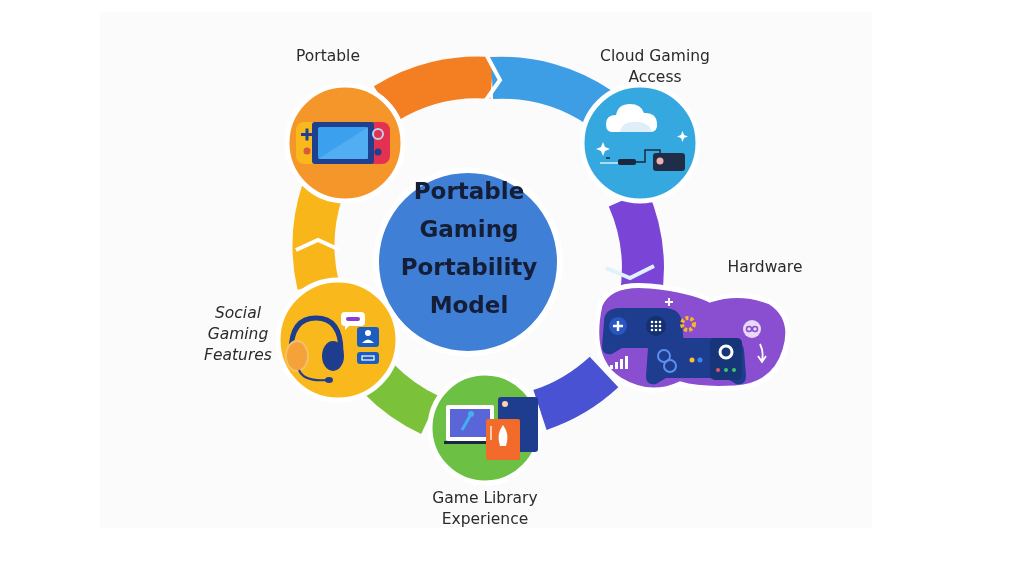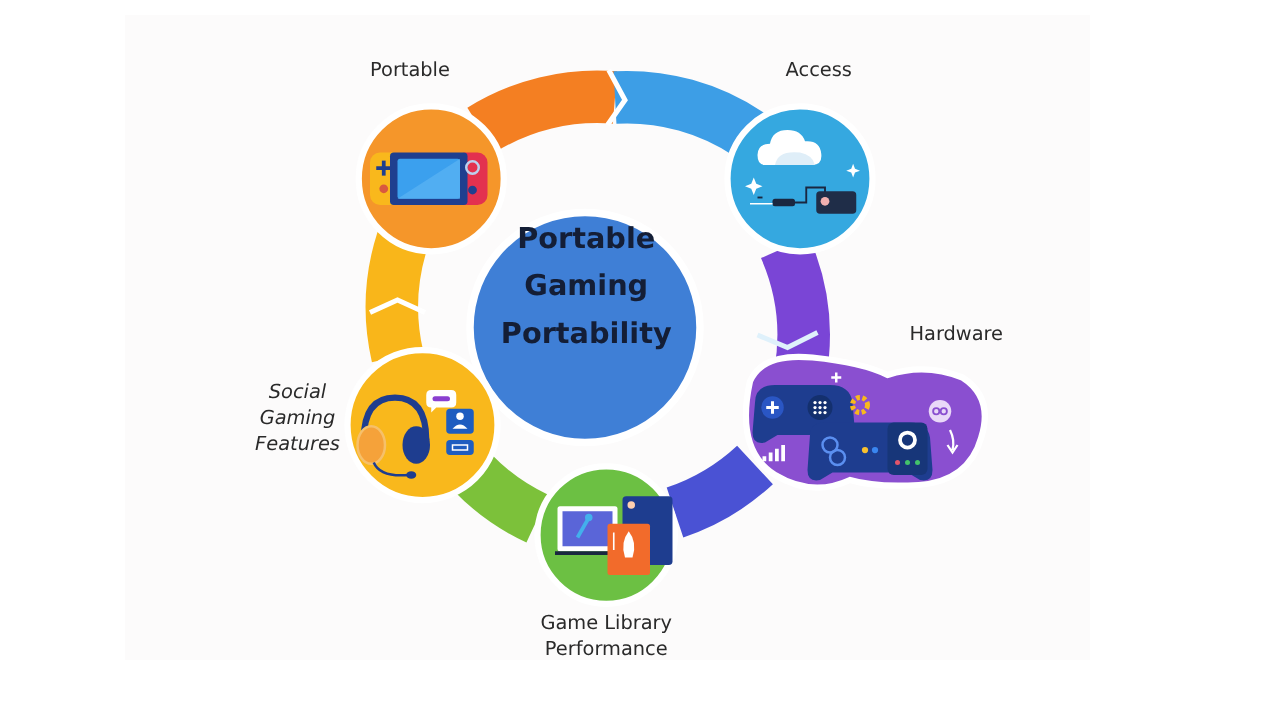--- a/index.html
+++ b/index.html
@@ -144,32 +144,34 @@
       <line x1="491" y1="426" x2="491" y2="440" stroke="#ffffff" stroke-width="1.3"></line>
       <circle cx="505" cy="404" r="3" fill="#ffd0b0"></circle>
     </g>
   </g>
 </svg>
 
 <div class="center-title">
   <div>Portable</div>
   <div>Gaming</div>
   <div>Portability</div>
+  <div>Model</div>
 </div>
 
 <div class="label" style="left:268px; top:46px; width:120px;">
   <div>Portable</div>
 </div>
 <div class="label" style="left:585px; top:46px; width:140px;">
+  <div>Cloud Gaming</div>
   <div>Access</div>
 </div>
 <div class="label" style="left:700px; top:257px; width:130px;">
   <div>Hardware</div>
 </div>
 <div class="label" style="left:420px; top:488px; width:130px;">
   <div>Game Library</div>
-  <div>Performance</div>
+  <div>Experience</div>
 </div>
 <div class="label" style="left:196px; top:303px; width:84px;font-style:italic;">
   <div>Social</div>
   <div>Gaming</div>
   <div>Features</div>
 </div>
 
 </body></html>

